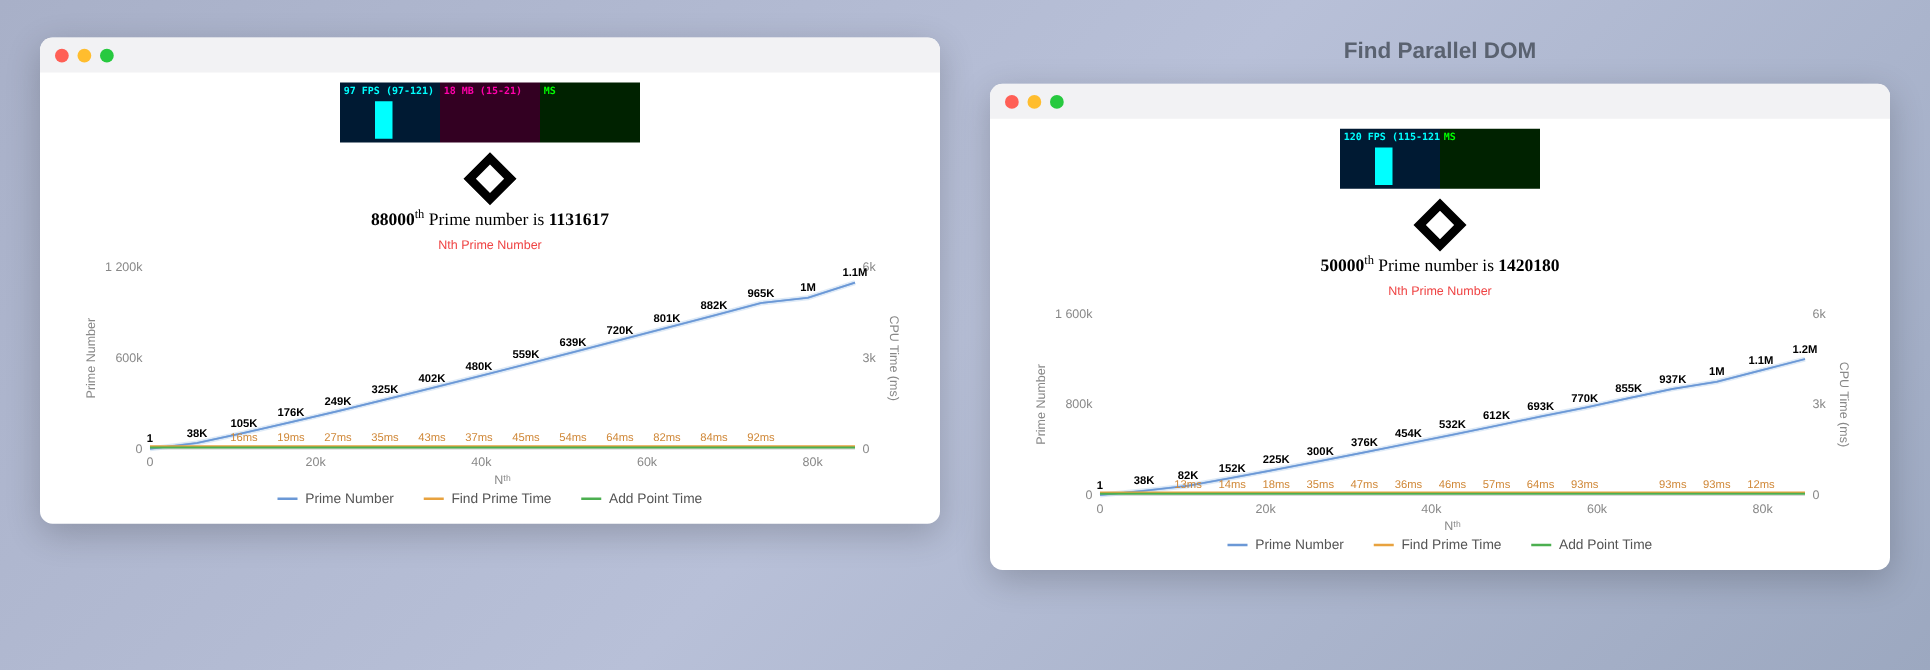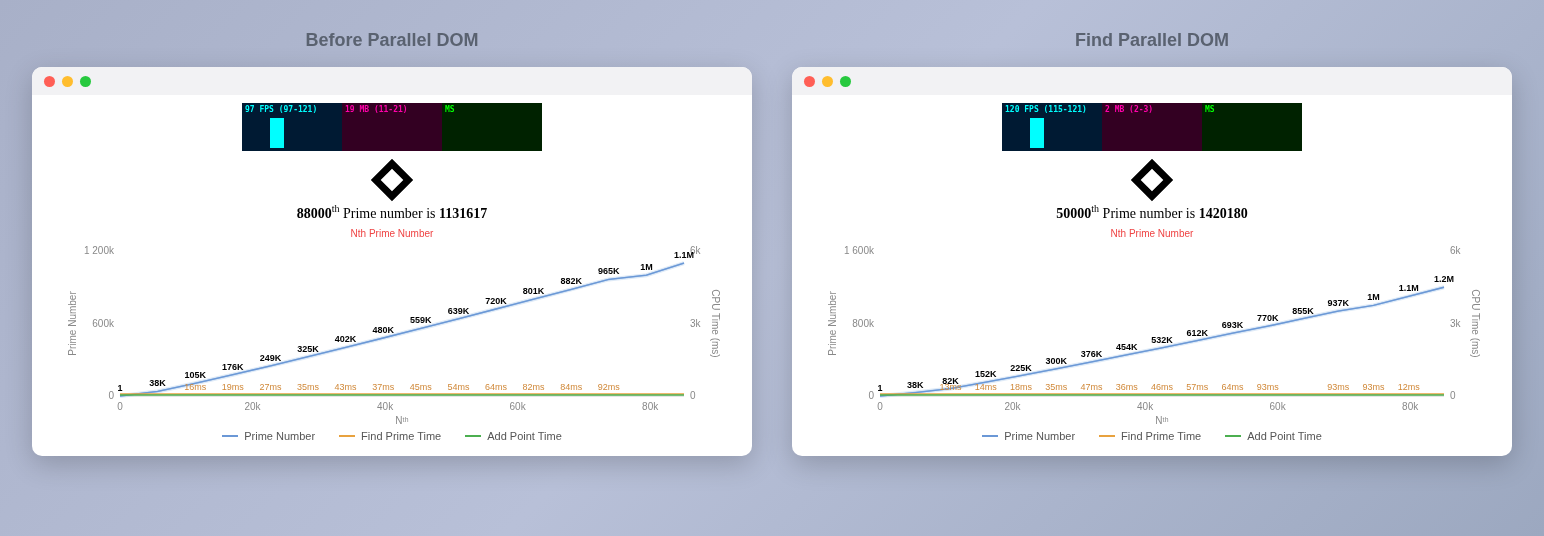--- a/index.html
+++ b/index.html
@@ -50,21 +50,21 @@
   padding: 8px 20px 14px;
   display: flex;
   flex-direction: column;
   align-items: center;
 }
 .stats {
   display: flex;
   margin-bottom: 6px;
 }
 .stat-panel {
-  width: 100px;
+  width: 80px;
   height: 48px;
   position: relative;
   font-family: "Lucida Console", Monaco, monospace;
 }
 .stat-label {
   position: absolute;
   top: 2px; left: 3px;
   font-size: 8px;
   font-weight: bold;
   white-space: nowrap;
@@ -115,35 +115,34 @@
 .lg-green { background: #4caf50; }
 svg text.axis { font-size: 10px; fill: #888; }
 svg text.ytitle { font-size: 10px; fill: #888; }
 svg text.dlabel { font-size: 9px; font-weight: bold; fill: #000; }
 svg text.dlabel-o { font-size: 9px; font-weight: normal; fill: #d08838; }
 </style>
 </head>
 <body>
 
 <div class="side">
-  <div class="side-title">Before Parallel DOM</div>
   <div class="window">
     <div class="titlebar">
       <div class="t-dot t-red"></div>
       <div class="t-dot t-yellow"></div>
       <div class="t-dot t-green"></div>
     </div>
     <div class="content">
       <div class="stats">
         <div class="stat-panel sp-fps">
             <span class="stat-label">97 FPS (97-121)</span>
             <div class="fps-bar"></div>
           </div>
         <div class="stat-panel sp-mb">
-            <span class="stat-label">19 MB (11-21)</span>
+            <span class="stat-label">18 MB (15-21)</span>
           </div>
         <div class="stat-panel sp-ms">
             <span class="stat-label">MS</span>
           </div>
       </div>
       <div class="diamond"></div>
       <div class="prime-line">
         <b>88000</b><sup>th</sup><span> Prime number is </span><b>1131617</b>
       </div>
       <div class="chart-title">Nth Prime Number</div>
@@ -221,23 +220,20 @@
     <div class="titlebar">
       <div class="t-dot t-red"></div>
       <div class="t-dot t-yellow"></div>
       <div class="t-dot t-green"></div>
     </div>
     <div class="content">
       <div class="stats">
         <div class="stat-panel sp-fps">
             <span class="stat-label">120 FPS (115-121)</span>
             <div class="fps-bar"></div>
-          </div>
-        <div class="stat-panel sp-mb">
-            <span class="stat-label">2 MB (2-3)</span>
           </div>
         <div class="stat-panel sp-ms">
             <span class="stat-label">MS</span>
           </div>
       </div>
       <div class="diamond"></div>
       <div class="prime-line">
         <b>50000</b><sup>th</sup><span> Prime number is </span><b>1420180</b>
       </div>
       <div class="chart-title">Nth Prime Number</div>

